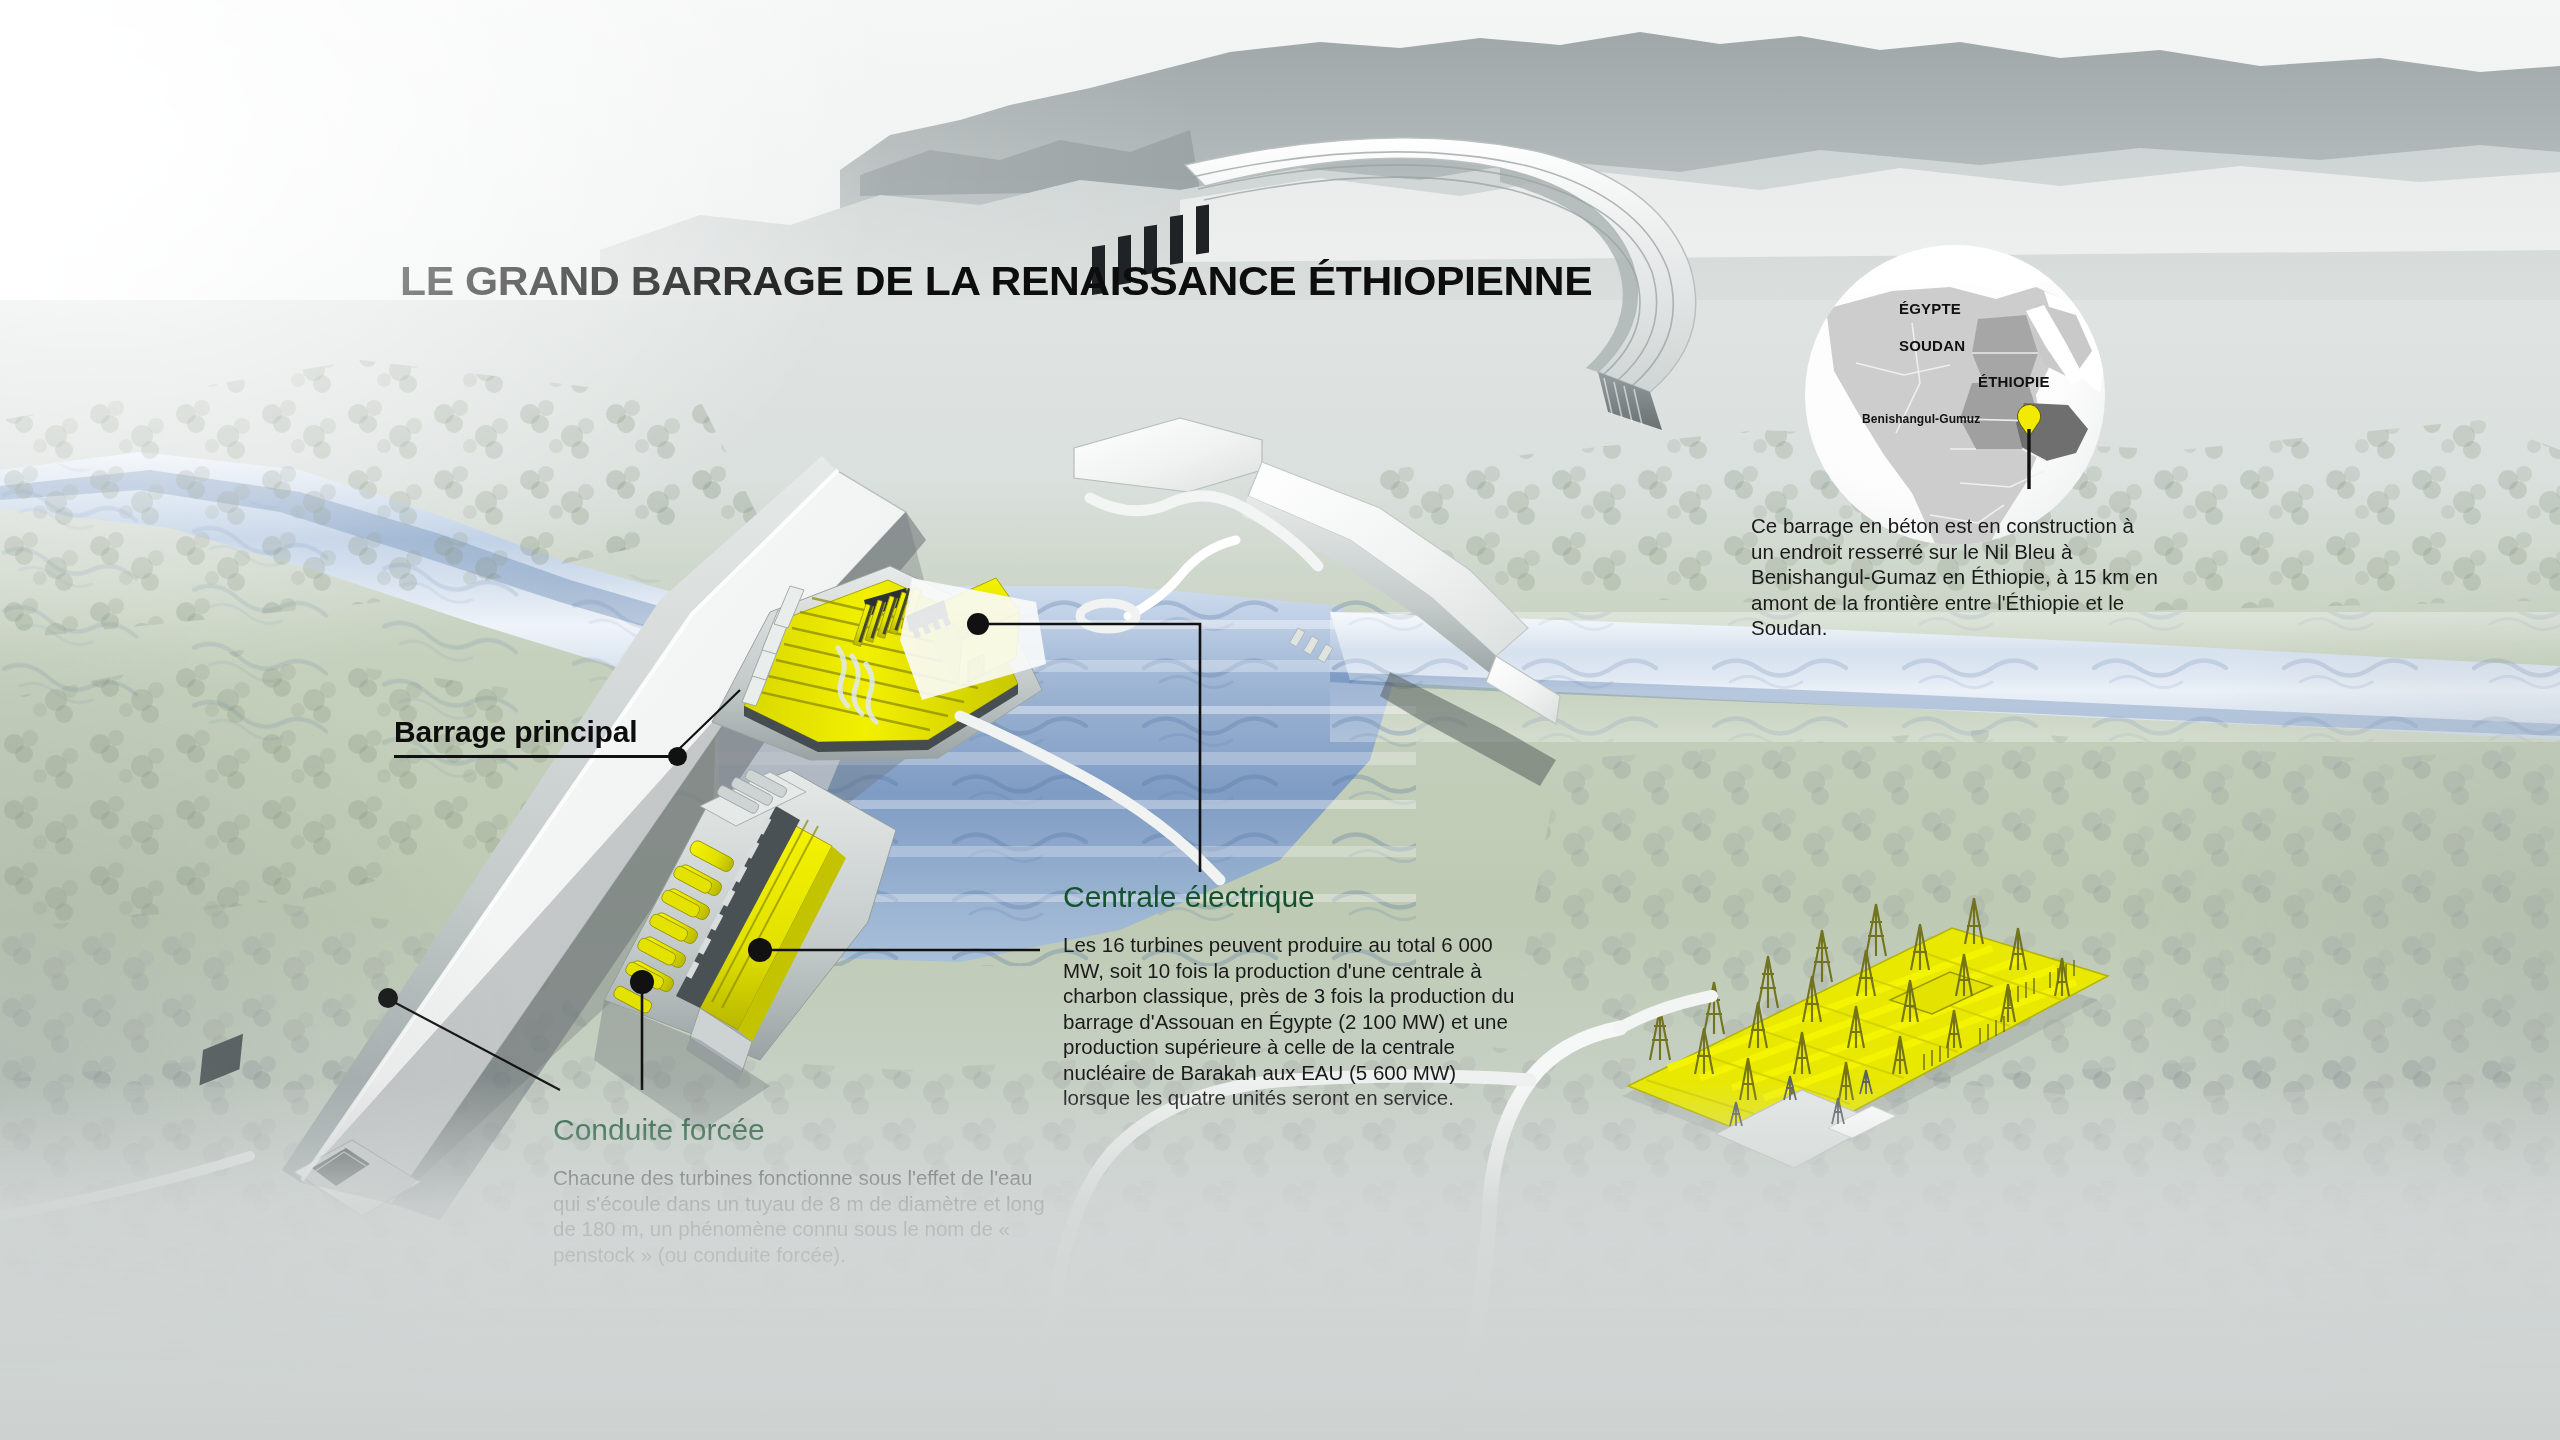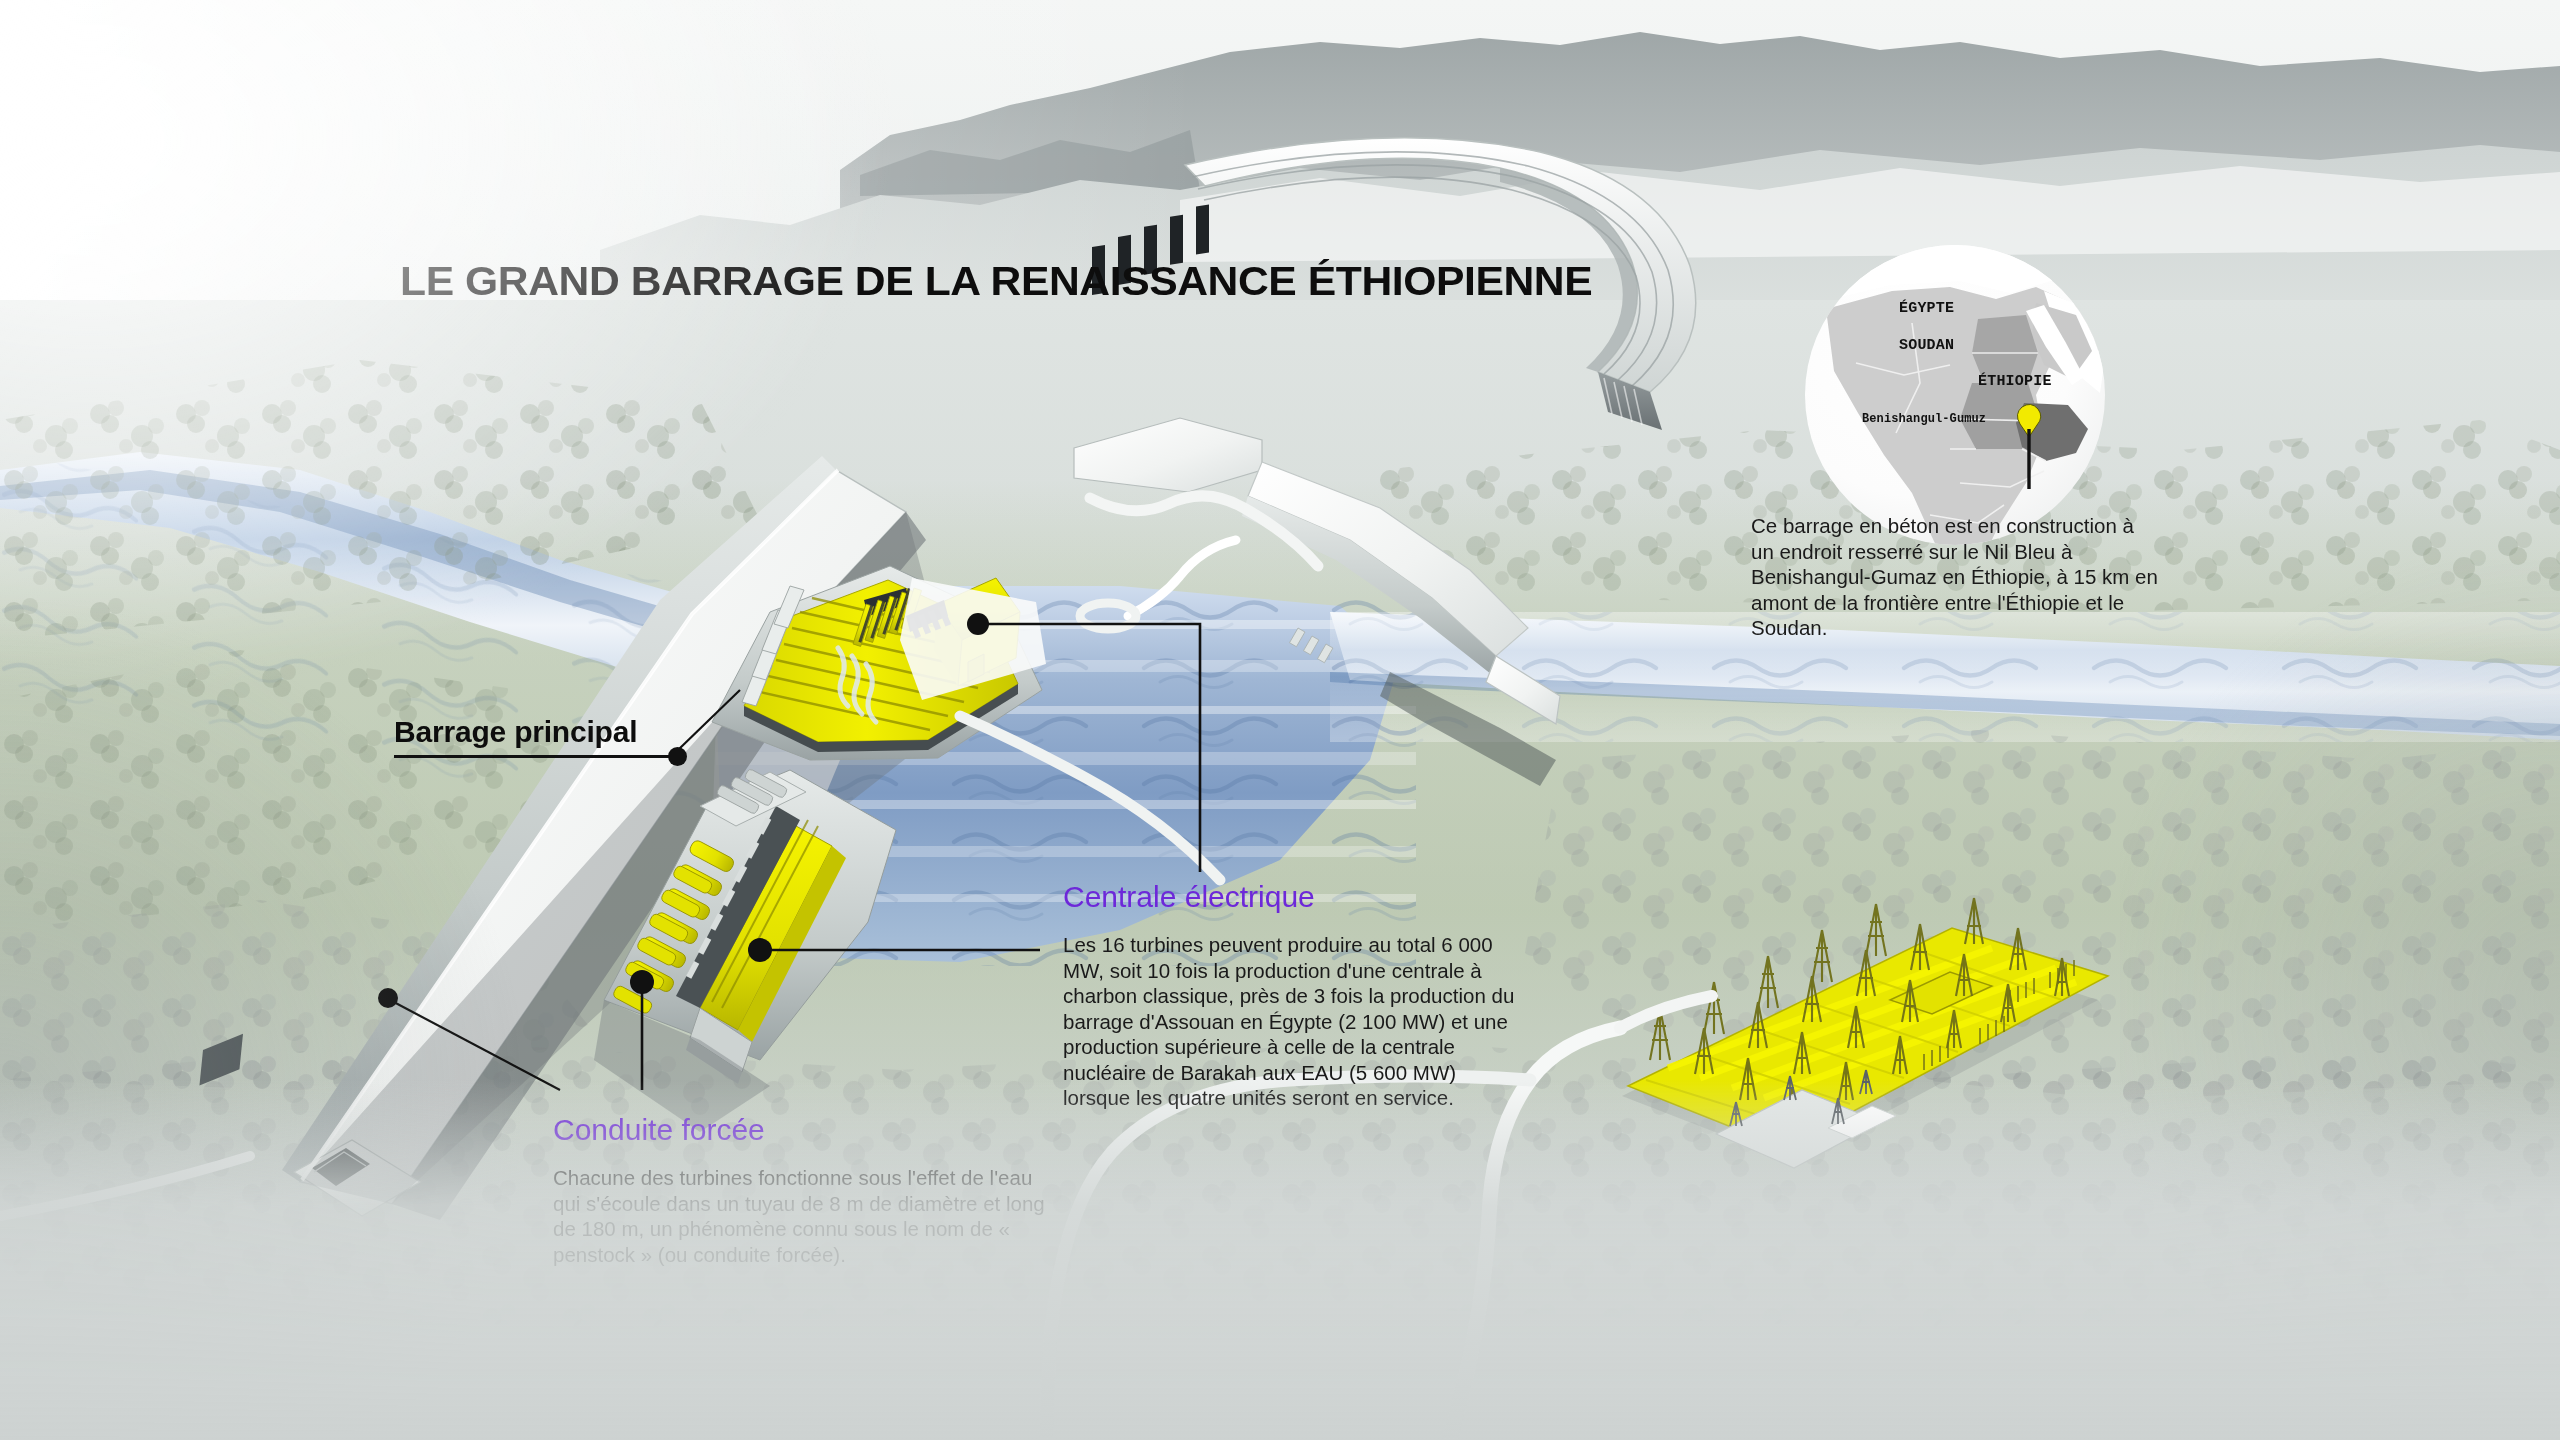--- a/index.html
+++ b/index.html
@@ -62,35 +62,35 @@
     font-size:41px; font-weight:bold; letter-spacing:-.4px;
     color:#0d0d0d; white-space:nowrap;
     font-family:"Liberation Sans", sans-serif;
     transform:scaleX(1.04); transform-origin:left center;
   }
 
   
   .globe-wrap { left:1800px; top:243px; width:310px; height:310px; }
   .globe-label {
     position:absolute; font-weight:bold; color:#111;
-    white-space:nowrap; font-family:Liberation Mono, monospace;text-align:center;
+    white-space:nowrap; font-family:Liberation Sans, sans-serif;text-align:center;
   }
   .lbl-egypte   { left:1899px; top:300px; font-size:15px; letter-spacing:.2px; }
   .lbl-soudan   { left:1899px; top:337px; font-size:15px; letter-spacing:.2px; }
   .lbl-ethiopie { left:1978px; top:373px; font-size:15px; letter-spacing:.2px; }
   .lbl-benish   { left:1862px; top:412px; font-size:12px; letter-spacing:.1px; }
 
   
   .intro {
     left:1751px; top:513px; width:408px;
     font-size:20.5px; line-height:25.5px; color:#1a1a1a;
     font-family:"Liberation Sans", sans-serif; font-weight:400;
   }
   .block-head {
-    font-size:30px; line-height:34px; font-weight:400; color:#6d28d9;
+    font-size:30px; line-height:34px; font-weight:400; color:#14532d;
     white-space:nowrap; font-family:"Liberation Sans", sans-serif;
   }
   .block-body {
     font-size:20.5px; line-height:25.5px; color:#1a1a1a;
     font-family:"Liberation Sans", sans-serif; font-weight:400;
   }
   .label-bold {
     font-size:30px; font-weight:bold; color:#0d0d0d; white-space:nowrap;
     font-family:"Liberation Sans", sans-serif; letter-spacing:-.2px;
   }

